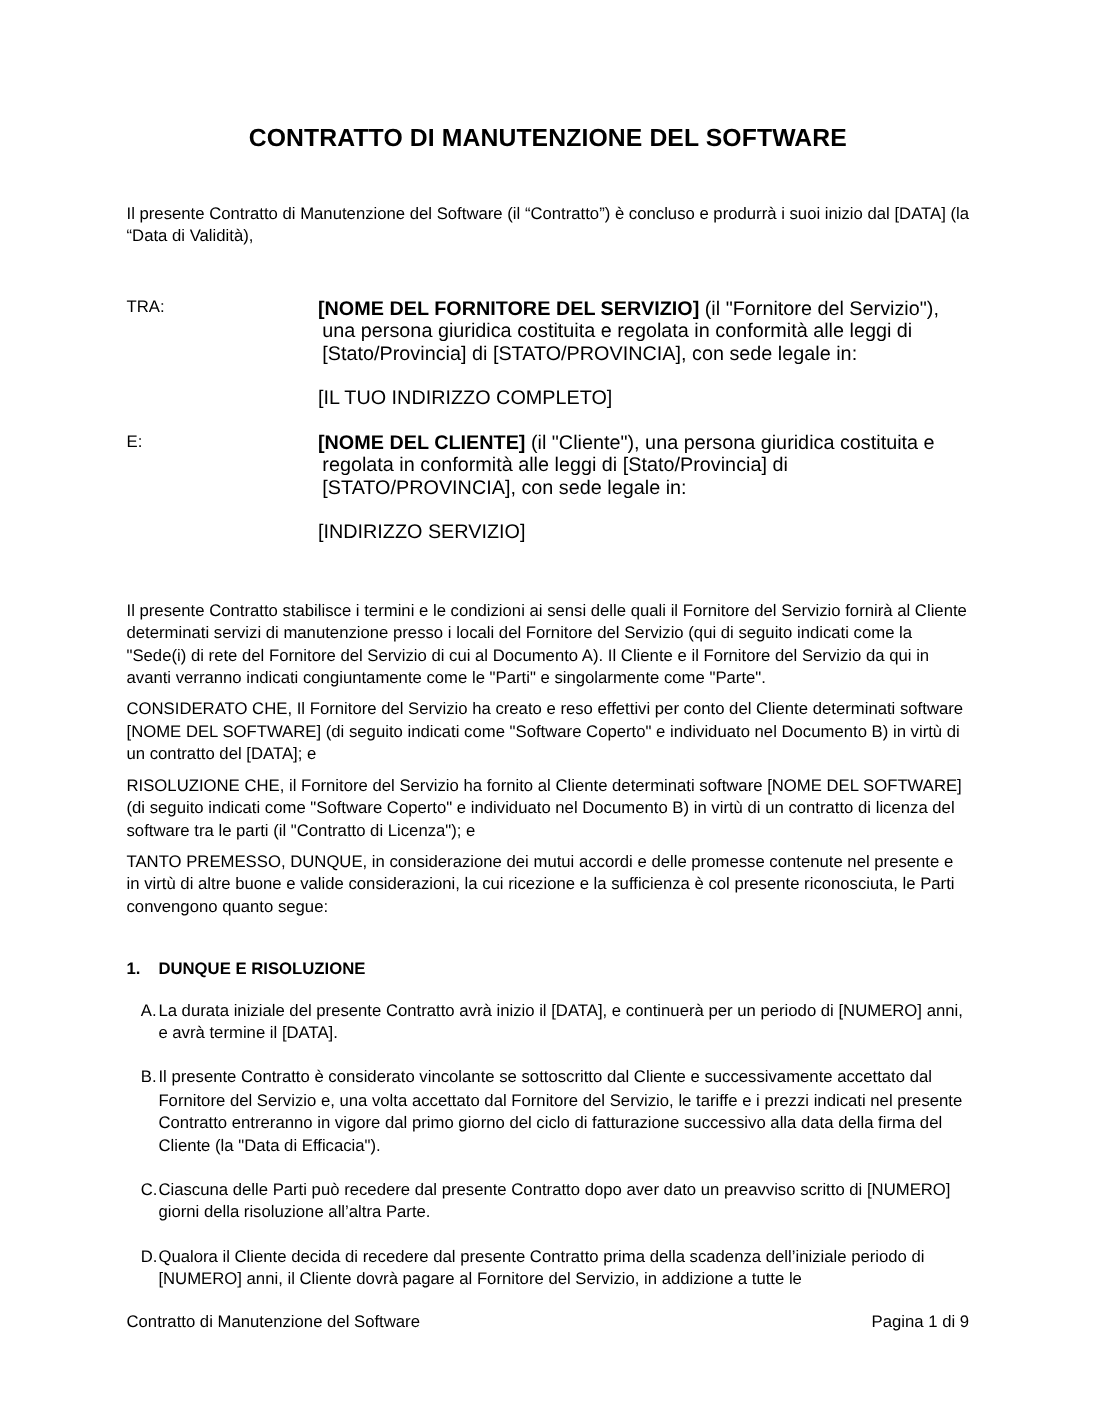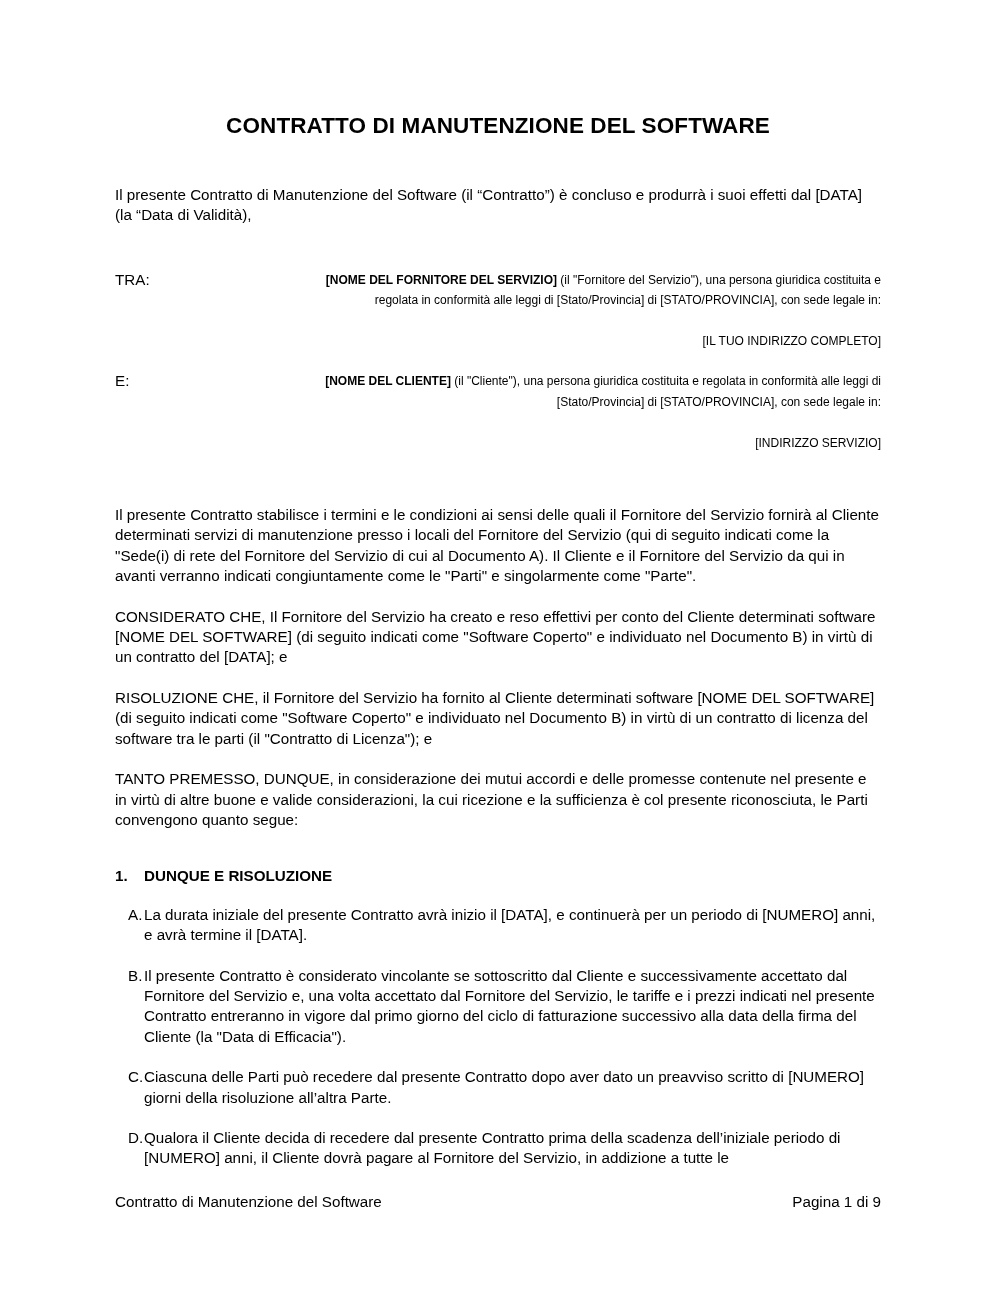--- a/index.html
+++ b/index.html
@@ -52,42 +52,41 @@
     margin-top: 20px;
   }
   .party-label {
     flex: 0 0 174px;
     font-size: 15.2px;
     line-height: 20.4px;
     font-weight: normal;
   }
   .party-body {
     flex: 1 1 auto;
-    font-size: 12px;
+    font-size: 18px;
     line-height: 20.4px;
-    text-align: right;
   }
   .party-body .lead {
     margin: 0;
     text-indent: -4px;
     padding-left: 4px;
   }
   .party-body .lead b {
     font-weight: bold;
   }
   .party-address {
     margin: 0;
     padding-top: 20.4px;
   }
   
   .recitals {
     padding-top: 52px;
   }
   .recitals .para + .para {
-    margin-top: 20px;
+    margin-top: 8px;
   }
   
   .section-heading {
     display: flex;
     font-size: 15.2px;
     line-height: 20.4px;
     font-weight: bold;
     padding-top: 36px;
   }
   .section-num {
@@ -126,21 +125,21 @@
     line-height: 20.4px;
   }
 </style>
 </head>
 <body>
 
 <div class="page">
 
   <h1 class="doc-title">CONTRATTO DI MANUTENZIONE DEL SOFTWARE</h1>
 
-  <p class="para intro">Il presente Contratto di Manutenzione del Software (il “Contratto”) è concluso e produrrà i suoi effetti dal [DATA] (la “Data di Validità),</p>
+  <p class="para intro">Il presente Contratto di Manutenzione del Software (il “Contratto”) è concluso e produrrà i suoi inizio dal [DATA] (la “Data di Validità),</p>
 
   <div class="parties">
 
     <div class="party-row">
       <div class="party-label">TRA:</div>
       <div class="party-body">
         <p class="lead"><b>[NOME DEL FORNITORE DEL SERVIZIO]</b><span> (il "Fornitore del Servizio"), una persona giuridica costituita e regolata in conformità alle leggi di [Stato/Provincia] di [STATO/PROVINCIA], con sede legale in:</span></p>
         <p class="party-address">[IL TUO INDIRIZZO COMPLETO]</p>
       </div>
     </div>

